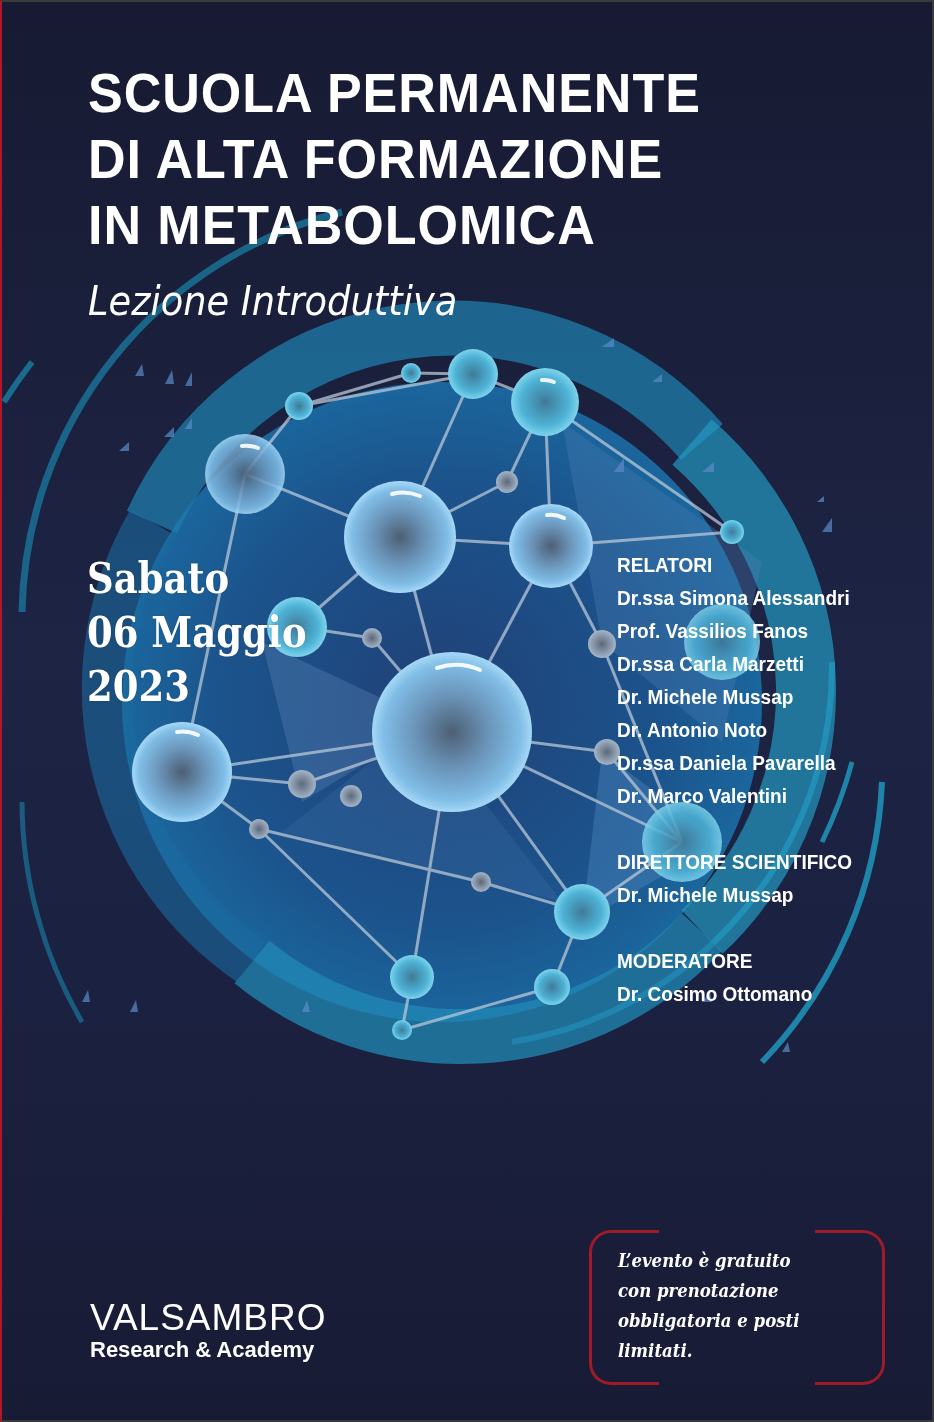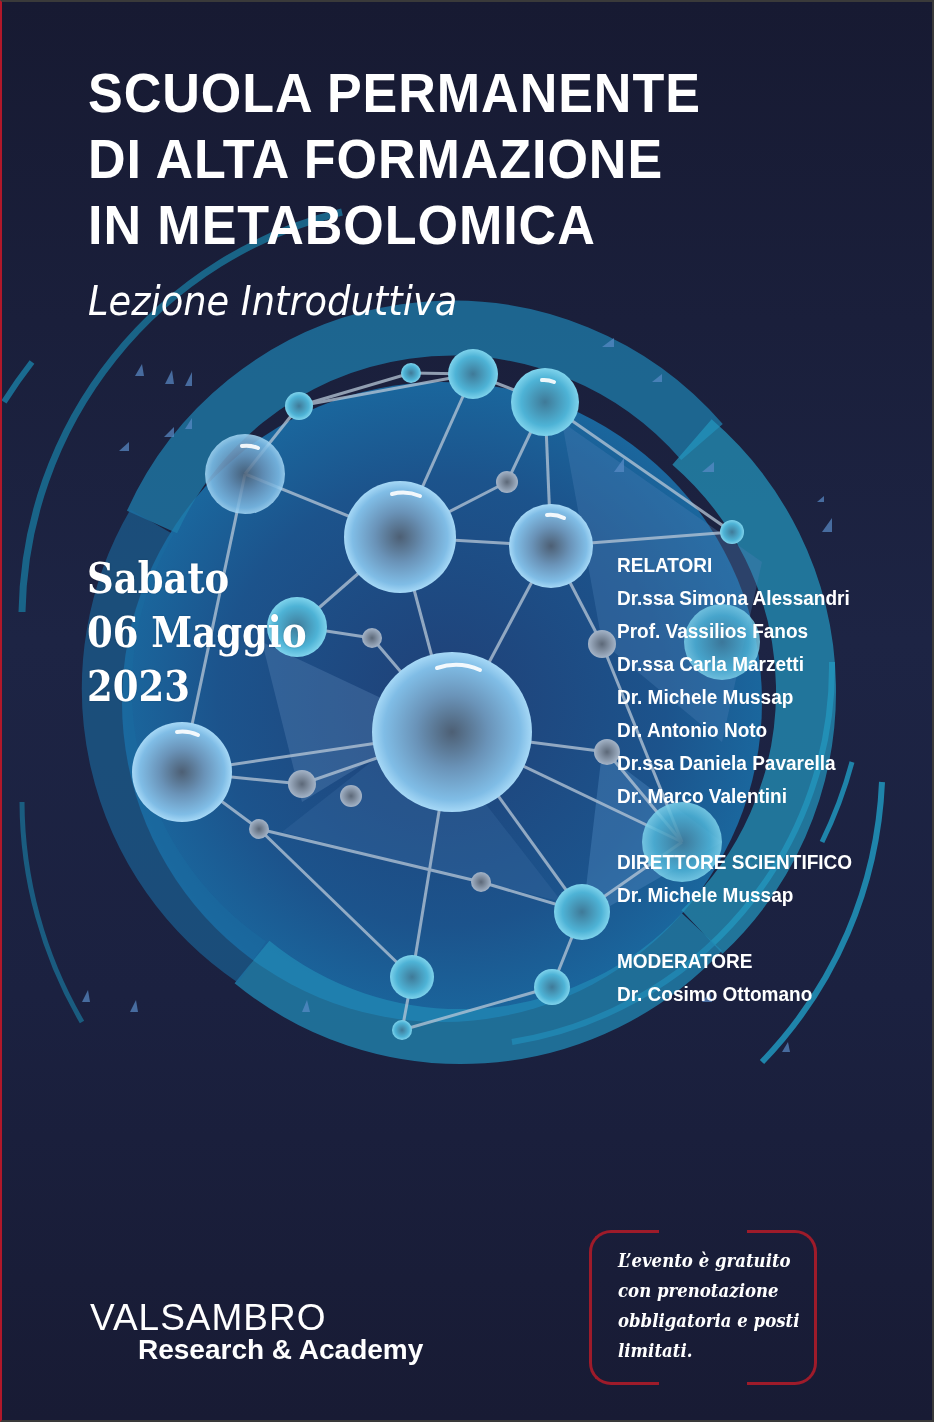--- a/index.html
+++ b/index.html
@@ -89,27 +89,26 @@
     .logo .brand {
       font-family: "Liberation Sans", sans-serif;
       font-weight: 400;
       font-size: 37px;
       line-height: 40px;
       letter-spacing: 1px;
     }
     .logo .sub {
       font-family: "Liberation Sans", sans-serif;
       font-weight: 700;
-      font-size: 28px;
+      font-size: 22px;
       line-height: 24px;
-      margin-left: 48px;
     }
     .notice {
       position: absolute; left: 587px; top: 1228px;
-      width: 228px; height: 155px;
+      width: 296px; height: 155px;
     }
     .notice .bracket {
       position: absolute; top: 0; bottom: 0; width: 70px;
       border: 3px solid #9e1b2a;
     }
     .notice .bracket.left { left: 0; border-right: none; border-radius: 22px 0 0 22px; }
     .notice .bracket.right { right: 0; border-left: none; border-radius: 0 22px 22px 0; }
     .notice .text {
       position: absolute; left: 29px; top: 16px;
       font-family: "DejaVu Serif", serif;

